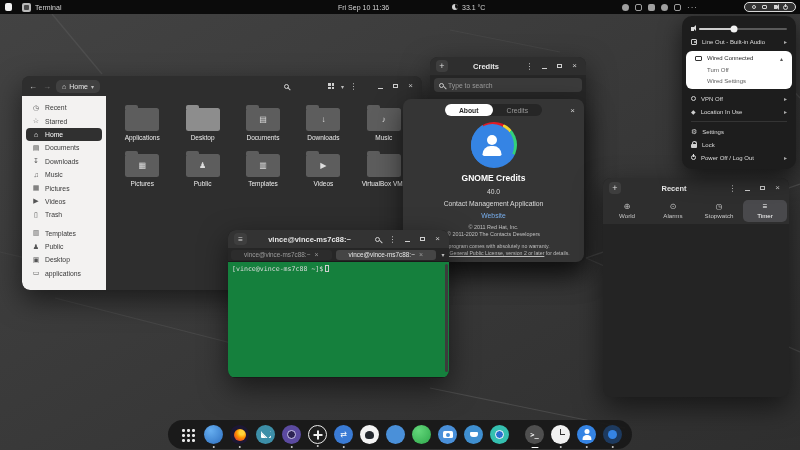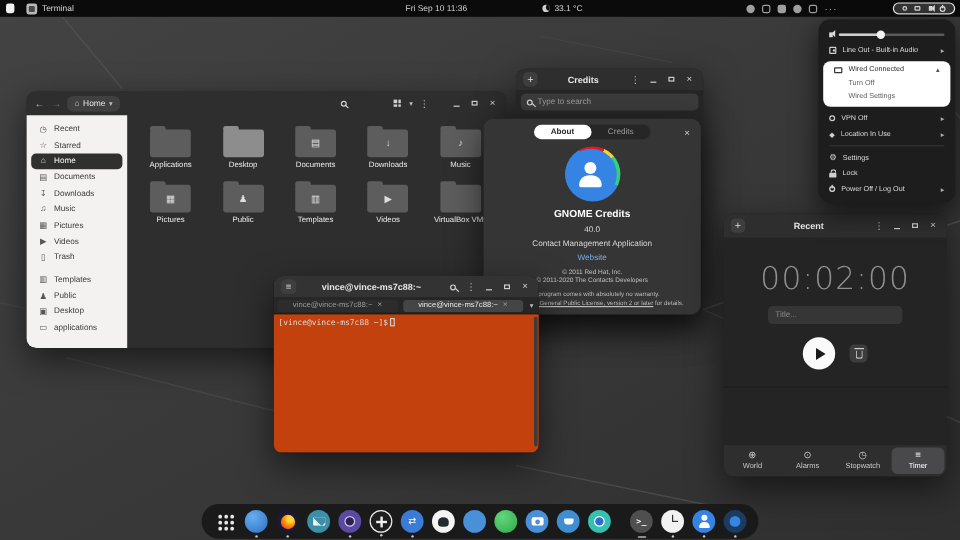--- a/index.html
+++ b/index.html
@@ -95,21 +95,21 @@
   .lic-link { text-decoration:underline; }
 
   
   #term-win { left:228px; top:230px; width:221px; height:148px; background:#1a1a1a; z-index:5; }
   #term-hbar { height:18px; background:#333; }
   #term-tabs { display:flex; align-items:stretch; height:14px; background:#262626; border-bottom:1px solid #1a1a1a; }
   .term-tab { flex:1; display:flex; align-items:center; justify-content:center; gap:4px; font-size:6.4px; color:#9c9c9c; background:#2c2c2c; margin:1.5px 1px 1.5px 3px; border-radius:3px; padding:0 3px; white-space:nowrap; overflow:hidden; }
   .term-tab.active { background:#454545; color:#e8e8e8; }
   .tab-x { color:#9a9a9a; font-size:7px; }
   #term-tab-caret { width:12px; display:flex; align-items:center; justify-content:center; }
-  #term-body { position:relative; height:115px; background:#c2410c; padding:3px 4px; font-family:"DejaVu Sans Mono", monospace; font-size:6.6px; color:#dcdcdc; }
+  #term-body { position:relative; height:115px; background:#15803d; padding:3px 4px; font-family:"DejaVu Sans Mono", monospace; font-size:6.6px; color:#dcdcdc; }
   #term-cursor { display:inline-block; width:4px; height:7px; border:1px solid #cfcfcf; vertical-align:-1px; margin-left:2px; }
   #term-scrollbar { position:absolute; right:1px; top:2px; width:3px; height:108px; background:#3c3c3c; border-radius:2px; }
 
   
   #clock-win { left:603px; top:178px; width:186px; height:219px; background:#242424; z-index:6; display:flex; flex-direction:column; }
   #clock-hbar { height:20px; }
   #clock-content { flex:1; display:flex; flex-direction:column; align-items:center; }
   #timer-display { margin-top:22px; font-family:"DejaVu Sans", sans-serif; font-size:26px; font-weight:200; color:#8f8f8f; letter-spacing:1px; line-height:1; }
   #timer-title-input { margin-top:9px; width:112px; height:15px; background:#363636; border:none; border-radius:4px; color:#cfcfcf; font-size:6.8px; padding:0 6px; font-family:"Liberation Sans", sans-serif; }
   #timer-title-input::placeholder { color:#8a8a8a; }
@@ -478,33 +478,20 @@
       <div class="wbtn">
           <span class="i-min"></span>
         </div>
       <div class="wbtn">
           <span class="i-max"></span>
         </div>
       <div class="wbtn">
           <span class="i-close">×</span>
         </div>
     </div>
-    <div id="clock-content">
-      <div id="timer-display">00:02:00</div>
-      <input id="timer-title-input" placeholder="Title..." style="">
-      <div id="timer-btns">
-        <div id="timer-start">
-            <span class="i-play"></span>
-          </div>
-        <div id="timer-delete">
-            <span class="i-trash"></span>
-          </div>
-      </div>
-      <div id="clock-spacer"></div>
-    </div>
     <div id="clock-tabbar">
       <div class="ctab">
           <span class="ct-ic">⊕</span>
           <span class="ct-lab">World</span>
         </div>
       <div class="ctab">
           <span class="ct-ic">⊙</span>
           <span class="ct-lab">Alarms</span>
         </div>
       <div class="ctab">

